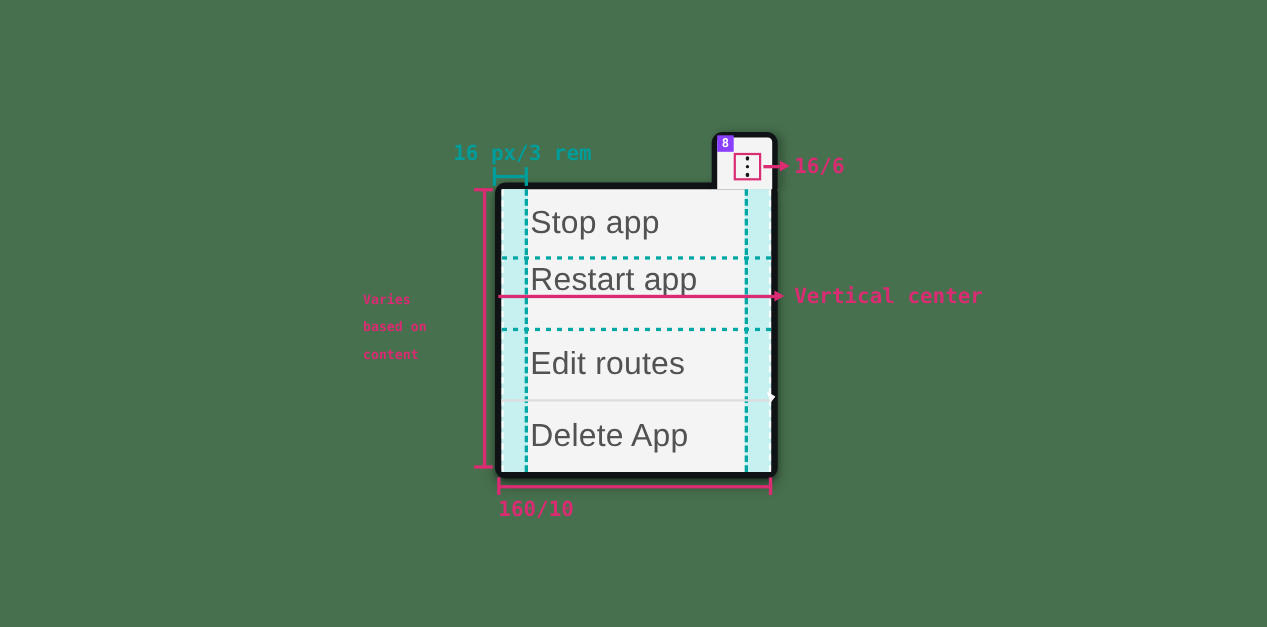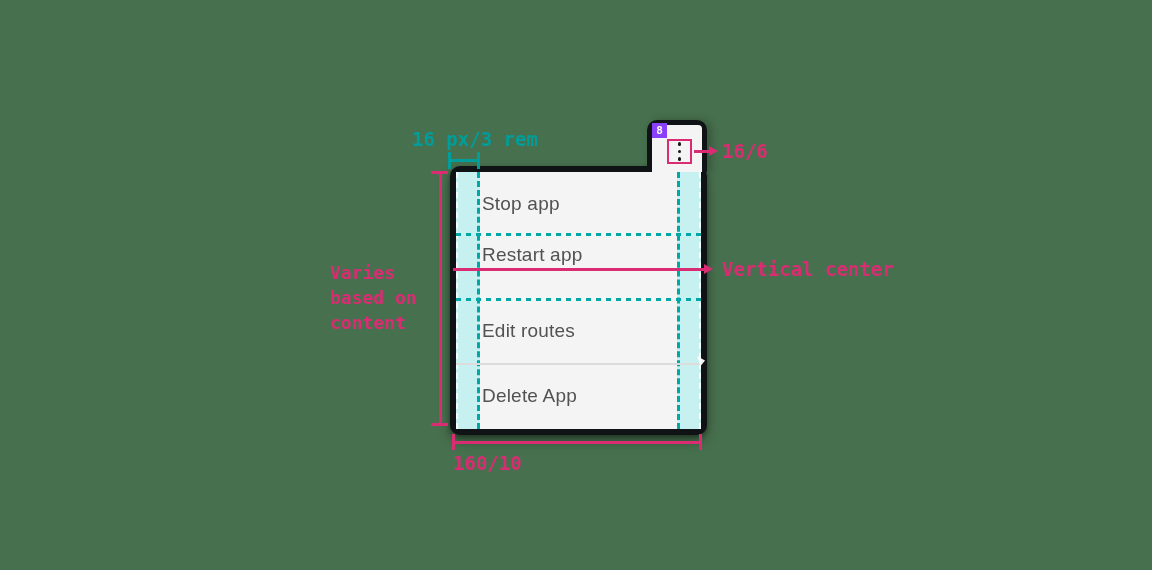--- a/index.html
+++ b/index.html
@@ -23,40 +23,40 @@
   
   .pad-col{top:172px;width:24px;height:257px;background:var(--cyan-fill);}
   .pad-col.left{left:456px;border-left:2px dashed rgba(255,255,255,.85);border-right:3px dashed var(--teal-dash);}
   .pad-col.right{left:677px;border-left:3px dashed var(--teal-dash);border-right:2px dashed rgba(255,255,255,.85);}
   .h-dash{left:456px;width:245px;height:3px;
     background:repeating-linear-gradient(90deg,var(--teal-dash) 0 5px,transparent 5px 10px);}
   .divider{left:456px;top:363px;width:245px;height:2px;background:var(--divider);}
 
   
   .menu-row{left:456px;width:216px;display:flex;align-items:center;padding-left:26px;
-    color:var(--item-text);font-size:19px;letter-spacing:.2px;}
+    color:var(--item-text);font-size:29px;letter-spacing:.2px;}
 
   
   .badge{left:652px;top:123px;width:15px;height:15px;background:var(--purple);color:#fff;
     font:bold 11px "DejaVu Sans Mono",monospace;display:flex;align-items:center;justify-content:center;}
   .kebab-box{left:667px;top:139px;width:25px;height:25px;border:2px solid var(--pink);
     display:flex;flex-direction:column;align-items:center;justify-content:center;gap:4px;}
   .kebab-box i{width:3.5px;height:3.5px;border-radius:50%;background:#161616;display:block;}
 
   
   .ann{font-family:"DejaVu Sans Mono",monospace;font-weight:bold;font-size:19px;white-space:nowrap;}
   .ann.pink{color:var(--pink);}
   .ann.teal{color:var(--teal);}
 
   
   .pline{background:var(--pink);}
   .arrow-r{width:0;height:0;border-top:5px solid transparent;border-bottom:5px solid transparent;
     border-left:9px solid var(--pink);}
 
-  .varies{left:330px;top:260px;font-size:18px;line-height:25px;white-space:pre-line;}
+  .varies{left:330px;top:260px;font-size:12px;line-height:25px;white-space:pre-line;}
   .w-label{left:453px;top:452px;width:249px;}
 
   
   .tbar{background:var(--teal);}
 
   .cursor{left:697px;top:356px;width:8px;height:10px;background:#fff;
     clip-path:polygon(0 0,100% 45%,45% 100%);opacity:.95;}
 </style>
 </head>
 <body>

